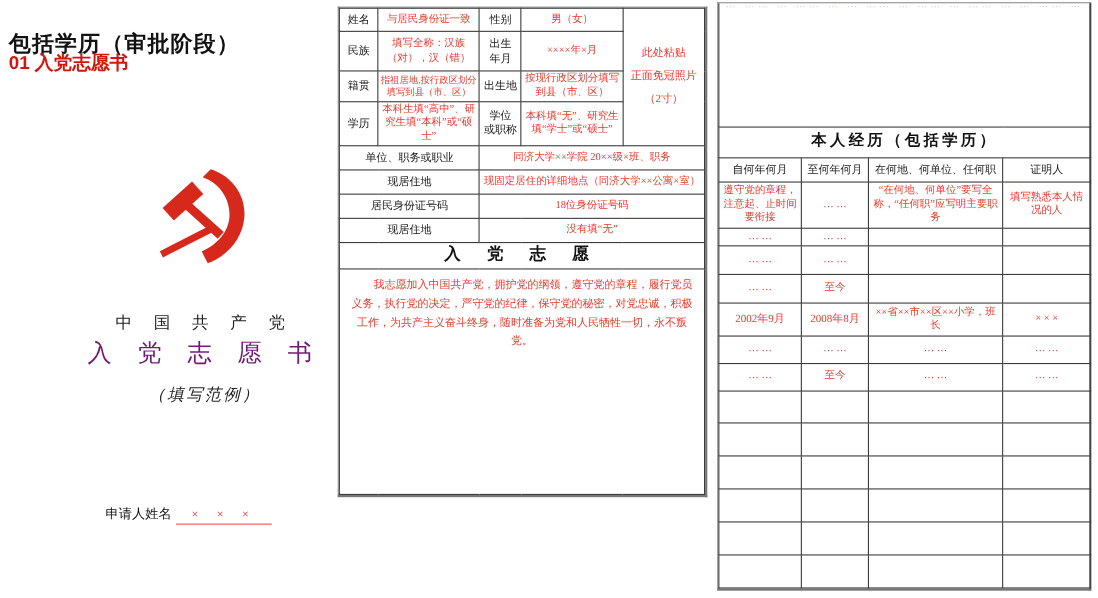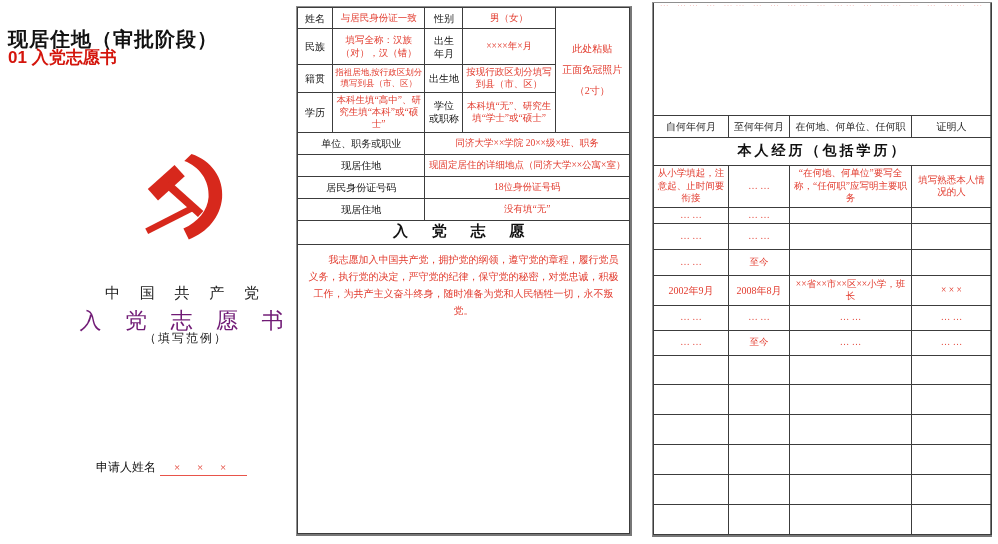--- a/index.html
+++ b/index.html
@@ -9,30 +9,30 @@
   
   .stage-title{position:absolute;left:8px;top:26px;font-family:"Liberation Sans","DejaVu Sans",sans-serif;
                font-weight:bold;font-size:20px;color:#121212;letter-spacing:1px;}
   .doc-title{position:absolute;left:8px;top:46px;font-family:"Liberation Sans","DejaVu Sans",sans-serif;
              font-weight:bold;font-size:17px;color:#d4150c;}
   .emblem{position:absolute;left:142px;top:150px;width:90px;height:96px;}
   .party-name{position:absolute;left:80px;top:284px;width:212px;text-align:center;
               font-size:15px;letter-spacing:8px;color:#222;}
   .booklet-title{position:absolute;left:72px;top:306px;width:228px;text-align:center;
                  font-size:22px;letter-spacing:9px;color:#701a75;}
-  .cover-subtitle{position:absolute;left:80px;top:330px;width:212px;text-align:center;
-                  font-size:12px;letter-spacing:2px;color:#222;}
+  .cover-subtitle{position:absolute;left:80px;top:350px;width:212px;text-align:center;
+                  font-size:15px;letter-spacing:2px;color:#222;font-style:italic;}
   .applicant{position:absolute;left:96px;top:459px;font-size:12px;color:#111;}
   .applicant-value{color:#e23b2e;border-bottom:1px solid #e8544a;padding:0 14px 2px 14px;
                    margin-left:4px;font-size:11px;letter-spacing:7px;}
 
   
   .page{position:absolute;background:#fff;border:1px solid #8f8f8f;
         border-right:2px solid #777;border-bottom:2px solid #777;box-sizing:border-box;}
-  .page-mid{left:296px;top:6px;width:336px;height:530px;}
+  .page-mid{left:307px;top:6px;width:336px;height:446px;}
   .page-right{left:652px;top:2px;width:340px;height:535px;}
 
   table{width:100%;height:100%;border-collapse:collapse;table-layout:fixed;}
   td,th{border:1px solid #3c3c3c;padding:1px 2px;text-align:center;vertical-align:middle;
         font-size:9.5px;line-height:1.3;white-space:pre-line;font-weight:normal;box-sizing:border-box;overflow:hidden;}
   .lbl{color:#151515;font-size:10px;}
   .val{color:#e23b2e;}
   .sec-title{font-size:15px;font-weight:bold;letter-spacing:10px;color:#111;}
   .wish-par{vertical-align:top;text-align:center;padding:6px 9px;color:#e23b2e;
             font-size:10px;line-height:1.7;text-indent:2em;white-space:normal;}
@@ -40,21 +40,21 @@
   .yr{font-size:10px;}
   .topcell{position:relative;border-bottom:1px solid #3c3c3c;}
   .clipped{position:absolute;top:-5px;left:0;width:100%;color:rgba(230,70,60,.4);
            font-size:9px;letter-spacing:3px;white-space:nowrap;overflow:hidden;}
 </style>
 </head>
 <body>
 
 <div class="canvas">
 
-  <div class="stage-title">现居住地（审批阶段）</div>
+  <div class="stage-title">包括学历（审批阶段）</div>
   <div class="doc-title">01 入党志愿书</div>
 
   <svg class="emblem" viewBox="0 0 100 100">
     <g fill="#d7281c">
       <path d="M55,1 C77,8 91,28 89,50 C87,71 73,88 52,96 L46,84 C62,77 73,64 74,49 C75,31 64,15 47,9 Z"></path>
       <rect x="-20" y="-8.5" width="40" height="17" transform="translate(27,33) rotate(-42)"></rect>
       <rect x="-4" y="-4.5" width="50" height="9" transform="translate(31,37) rotate(42)"></rect>
       <rect x="-2" y="-3.5" width="56" height="7" transform="translate(7,86) rotate(-27)"></rect>
     </g>
   </svg>
@@ -138,31 +138,31 @@
           <col style="width:61px">
           <col style="width:122px">
           <col style="width:80px">
         </colgroup>
       <tbody>
           <tr style="height:112px">
         <td class="topcell" colspan="4" style="border-top:none;">
           <div class="clipped">… …… … …… … … …… … …… … …… … … …… …</div>
         </td>
       </tr>
+      <tr style="height:28px">
+        <td class="sec-title" colspan="4" style="font-size:14px;letter-spacing:3px;">本人经历（包括学历）</td>
+      </tr>
       <tr style="height:22px">
         <th class="hdr">自何年何月</th>
         <th class="hdr">至何年何月</th>
         <th class="hdr">在何地、何单位、任何职</th>
         <th class="hdr">证明人</th>
       </tr>
-      <tr style="height:28px">
-        <td class="sec-title" colspan="4" style="font-size:14px;letter-spacing:3px;">本人经历（包括学历）</td>
-      </tr>
       <tr style="height:42px">
-        <td class="val">从小学填起，注意起、止时间要衔接</td>
+        <td class="val">遵守党的章程，注意起、止时间要衔接</td>
         <td class="val">… …</td>
         <td class="val">“在何地、何单位”要写全称，“任何职”应写明主要职务</td>
         <td class="val">填写熟悉本人情况的人</td>
       </tr>
       <tr style="height:16px">
         <td class="val">… …</td>
         <td class="val">… …</td>
         <td class="val"></td>
         <td class="val"></td>
       </tr>

